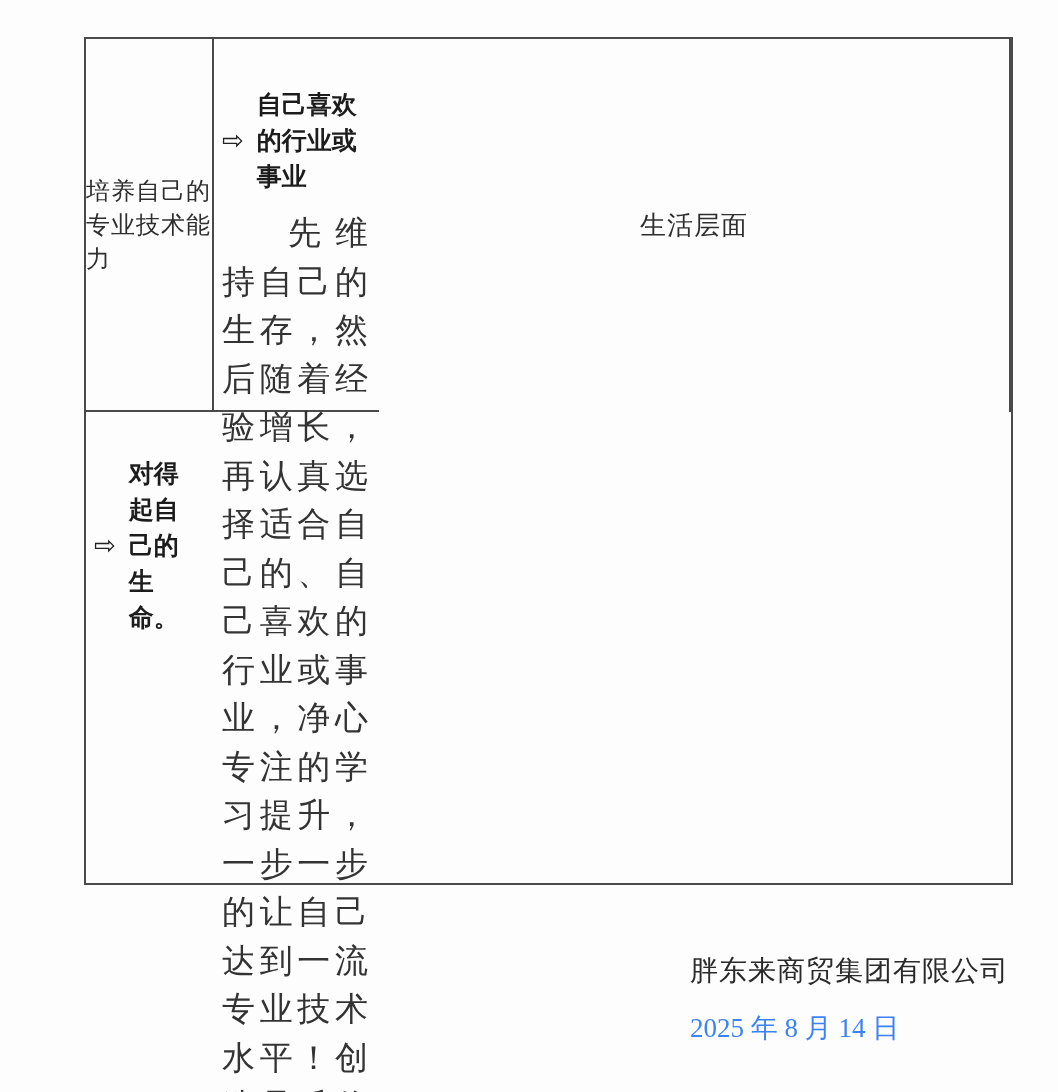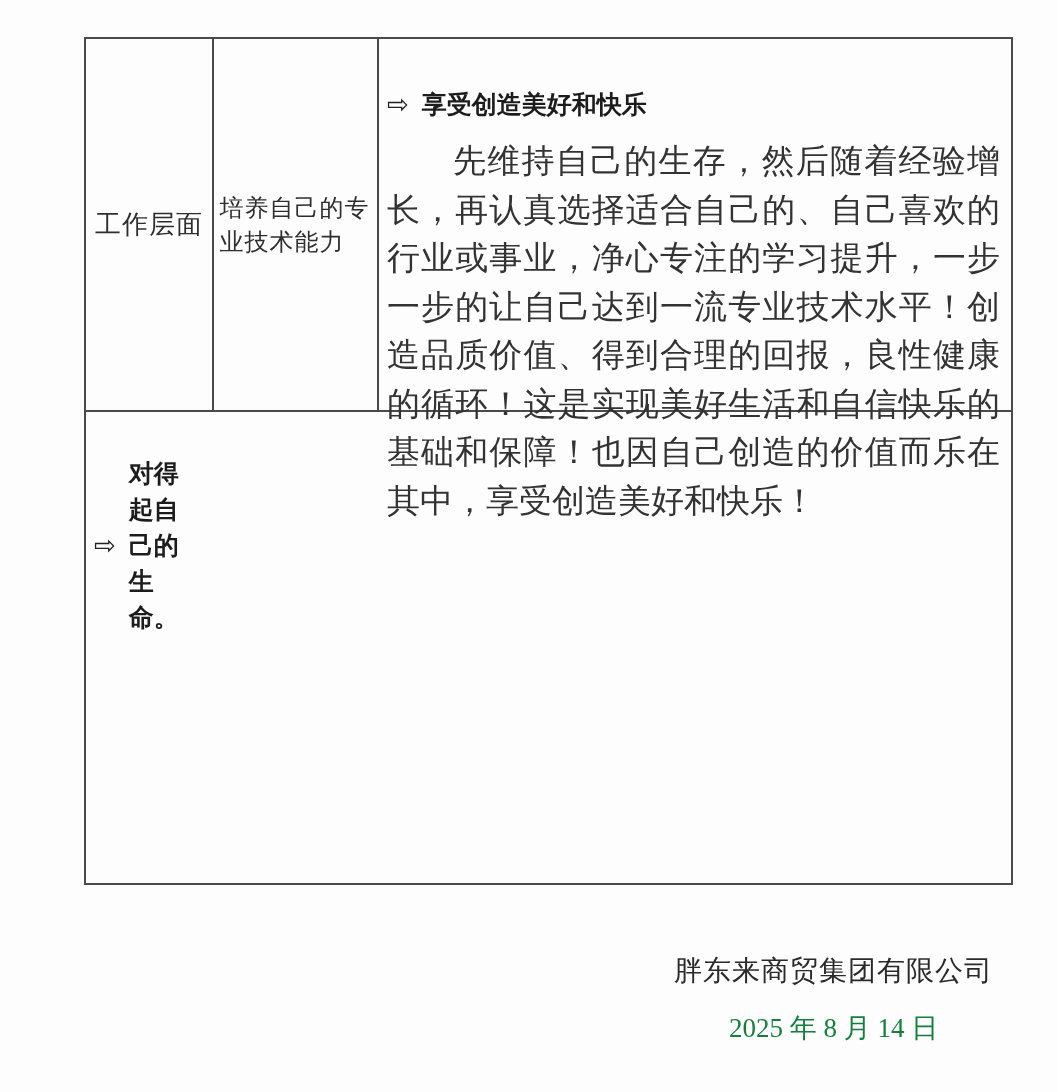--- a/index.html
+++ b/index.html
@@ -82,56 +82,56 @@
   .detail-body {
     margin: 14px 0 0 0;
     font-size: 33px;
     line-height: 48.5px;
     text-indent: 2em;
     text-align: justify;
     color: #333;
   }
   .footer {
     position: absolute;
-    right: 65px;
+    right: 49px;
     top: 952px;
-    text-align: center;
+    text-align: left;
   }
   .company-line {
     font-size: 28px;
     letter-spacing: 1px;
     color: #2a2a2a;
     margin-bottom: 20px;
   }
   .date-line {
     font-size: 27px;
-    color: #15803d;
+    color: #3b82f6;
   }
 </style>
 </head>
 <body>
 
 <div class="page">
 
   <div class="doc-table">
 
     <div class="cell c-center v-div h-div">
-      <span class="level-text">工作层面</span>
-    </div>
-    <div class="cell c-center v-div h-div">
       <span class="ability-text">培养自己的专业技术能力</span>
     </div>
     <div class="cell c-detail r1 h-div">
       <div class="detail-heading">
         <span class="arrow">⇨</span>
-        <span>享受创造美好和快乐</span>
+        <span>自己喜欢的行业或事业</span>
       </div>
       <p class="detail-body">先维持自己的生存，然后随着经验增长，再认真选择适合自己的、自己喜欢的行业或事业，净心专注的学习提升，一步一步的让自己达到一流专业技术水平！创造品质价值、得到合理的回报，良性健康的循环！这是实现美好生活和自信快乐的基础和保障！也因自己创造的价值而乐在其中，享受创造美好和快乐！</p>
     </div>
 
+    <div class="cell c-center v-div">
+      <span class="level-text">生活层面</span>
+    </div>
     <div class="cell c-detail r2">
       <div class="detail-heading">
         <span class="arrow">⇨</span>
         <span>对得起自己的生命。</span>
       </div>
     </div>
 
   </div>
 
   <div class="footer">

